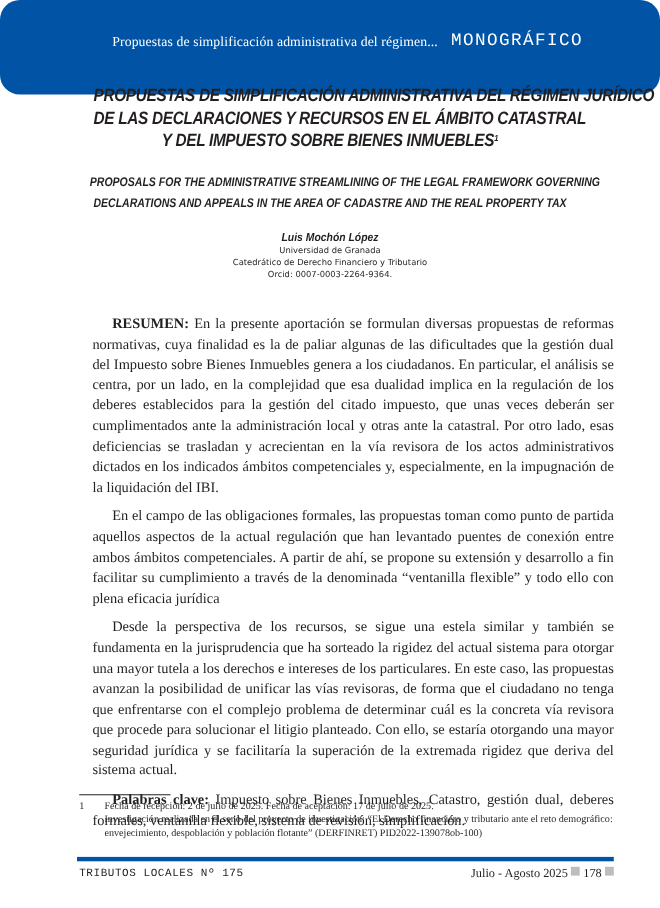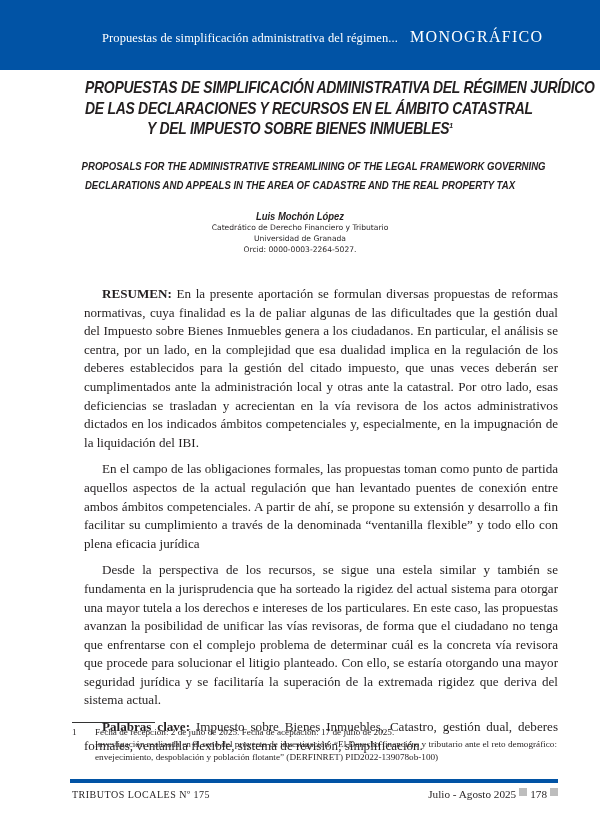--- a/index.html
+++ b/index.html
@@ -1,30 +1,31 @@
 <!DOCTYPE html>
 <html><head>
 <meta charset="utf-8">
 <style>
   html, body { margin: 0; padding: 0; }
   body {
     width: 600px; height: 825px; background: #ffffff; position: relative; overflow: hidden;
     font-family: "Liberation Serif", "DejaVu Serif", serif; color: #231f20;
   }
   .header {
-    position: absolute; left: 0; top: 0; width: 600px; height: 70px;
+    position: absolute; left: 0; top: 0; width: 600px; height: 86px;
     background: #0153a5;
+    border-radius: 18px;
   }
   .header-title {
     position: absolute; left: 102px; top: 31px; font-size: 12.5px; color: #ffffff;
     font-family: "Liberation Serif", serif; letter-spacing: 0.1px;
   }
   .header-section {
     position: absolute; left: 410px; top: 28px; font-size: 16px; color: #ffffff;
-    font-family: Liberation Serif, serif; letter-spacing: 1.3px;
+    font-family: Liberation Mono, monospace; letter-spacing: 1.3px;
   }
   .title {
     position: absolute; left: 50px; width: 500px; top: 77px; text-align: center;
     font-family: "Liberation Sans", sans-serif; font-weight: bold; font-style: italic;
     font-size: 16.2px; line-height: 20.5px; color: #231f20; letter-spacing: -0.3px;
     transform: scaleX(0.86); transform-origin: center top;
   }
   .title sup { font-size: 8px; vertical-align: top; position: relative; top: -2px; }
   .title-line { display: block; white-space: nowrap; }
   .subtitle {
@@ -58,21 +59,21 @@
     font-family: "Liberation Serif", serif; font-size: 9.2px; line-height: 12.3px; color: #231f20;
   }
   .fn-row { display: flex; }
   .fn-num { width: 23px; flex: none; }
   .fn-body { flex: 1; }
   .footer-rule {
     position: absolute; left: 70px; top: 779px; width: 488px; height: 4px; background: #0153a5;
   }
   .footer-left {
     position: absolute; left: 72px; top: 789px; font-size: 10px; letter-spacing: 0.5px;
-    font-family: Liberation Serif, serif; color: #231f20;
+    font-family: Liberation Mono, monospace; color: #231f20;
   }
   .footer-right {
     position: absolute; right: 42px; top: 788px; font-size: 11.2px;
     font-family: "Liberation Serif", serif; color: #231f20; display: flex; align-items: flex-start; gap: 3px;
   }
   .gray-box { display: inline-block; width: 8px; height: 8px; background: #bdbdbd; }
 </style>
 </head>
 <body>
 
@@ -87,23 +88,23 @@
   <span class="title-line"><span>Y DEL IMPUESTO SOBRE BIENES INMUEBLES</span><sup>1</sup></span>
 </div>
 
 <div class="subtitle">
   <span>PROPOSALS FOR THE ADMINISTRATIVE STREAMLINING OF THE LEGAL FRAMEWORK GOVERNING</span>
   <span>DECLARATIONS AND APPEALS IN THE AREA OF CADASTRE AND THE REAL PROPERTY TAX</span>
 </div>
 
 <div class="author-block">
   <span class="author-name">Luis Mochón López</span>
+  <span class="affil">Universidad de Granada</span>
   <span class="affil">Catedrático de Derecho Financiero y Tributario</span>
-  <span class="affil">Universidad de Granada</span>
-  <span class="affil">Orcid: 0000-0003-2264-5027.</span>
+  <span class="affil">Orcid: 0007-0003-2264-9364.</span>
 </div>
 
 <div class="body-text">
   <p><b>RESUMEN:</b><span> En la presente aportación se formulan diversas propuestas de reformas normativas, cuya finalidad es la de paliar algunas de las dificultades que la gestión dual del Impuesto sobre Bienes Inmuebles genera a los ciudadanos. En particular, el análisis se centra, por un lado, en la complejidad que esa dualidad implica en la regulación de los deberes esta­blecidos para la gestión del citado impuesto, que unas veces deberán ser cumplimentados ante la administración local y otras ante la catastral. Por otro lado, esas deficiencias se trasladan y acrecientan en la vía revisora de los actos administrativos dictados en los indicados ámbitos competenciales y, especialmente, en la impugnación de la liquidación del IBI.</span></p>
   <p>En el campo de las obligaciones formales, las propuestas toman como punto de partida aquellos aspectos de la actual regulación que han levantado puentes de conexión entre ambos ámbitos competenciales. A partir de ahí, se propone su extensión y desarrollo a fin facilitar su cumplimiento a través de la denominada “ventanilla flexible” y todo ello con plena eficacia jurídica</p>
   <p>Desde la perspectiva de los recursos, se sigue una estela similar y también se fundamenta en la jurisprudencia que ha sorteado la rigidez del actual sistema para otorgar una mayor tutela a los derechos e intereses de los particulares. En este caso, las propuestas avanzan la posibilidad de unificar las vías revisoras, de forma que el ciudadano no tenga que enfrentarse con el com­plejo problema de determinar cuál es la concreta vía revisora que procede para solucionar el litigio planteado. Con ello, se estaría otorgando una mayor seguridad jurídica y se facilitaría la superación de la extremada rigidez que deriva del sistema actual.</p>
   <p><b>Palabras clave:</b><span> Impuesto sobre Bienes Inmuebles, Catastro, gestión dual, deberes forma­les, ventanilla flexible, sistema de revisión, simplificación.</span></p>
 </div>
 
 <div class="fn-rule"></div>

